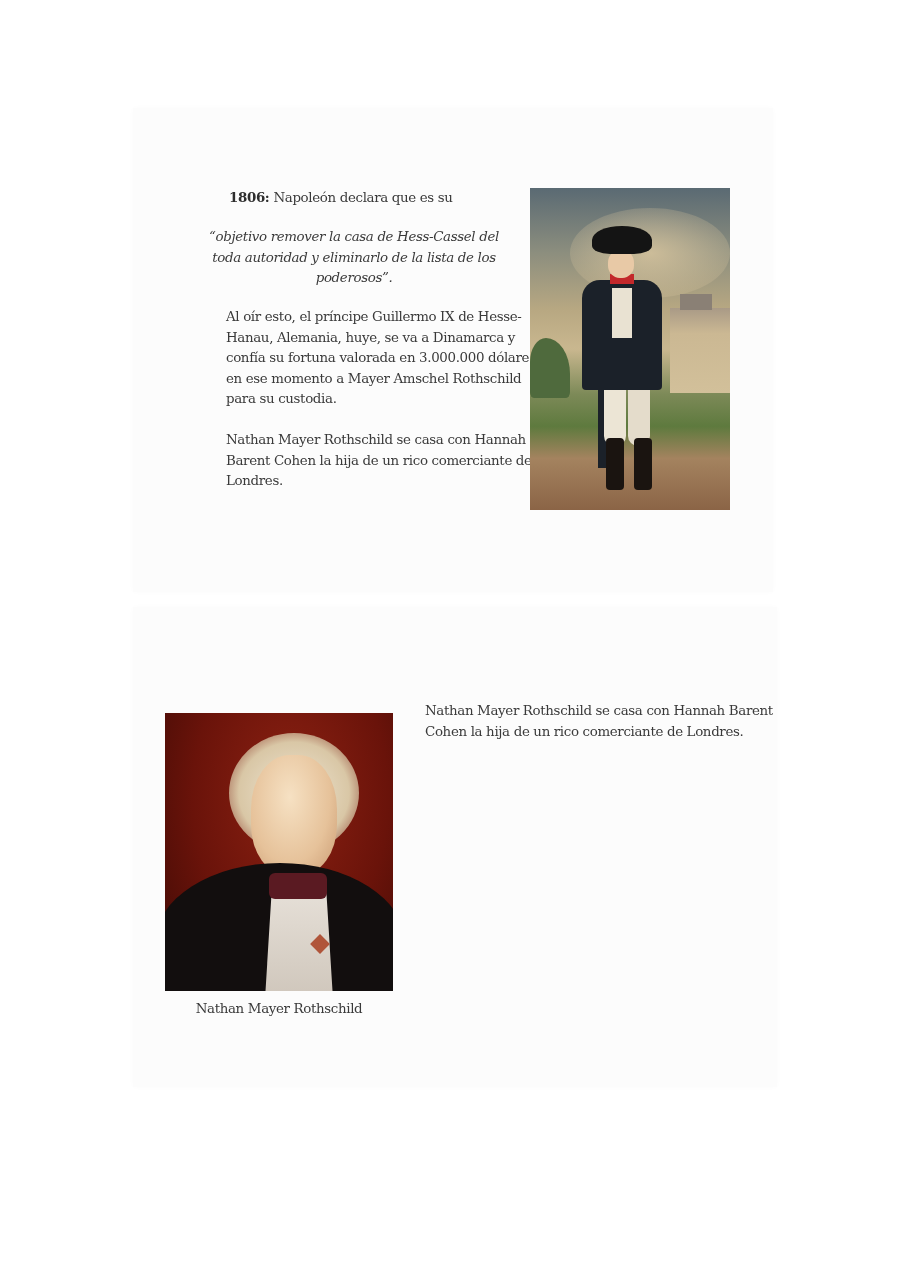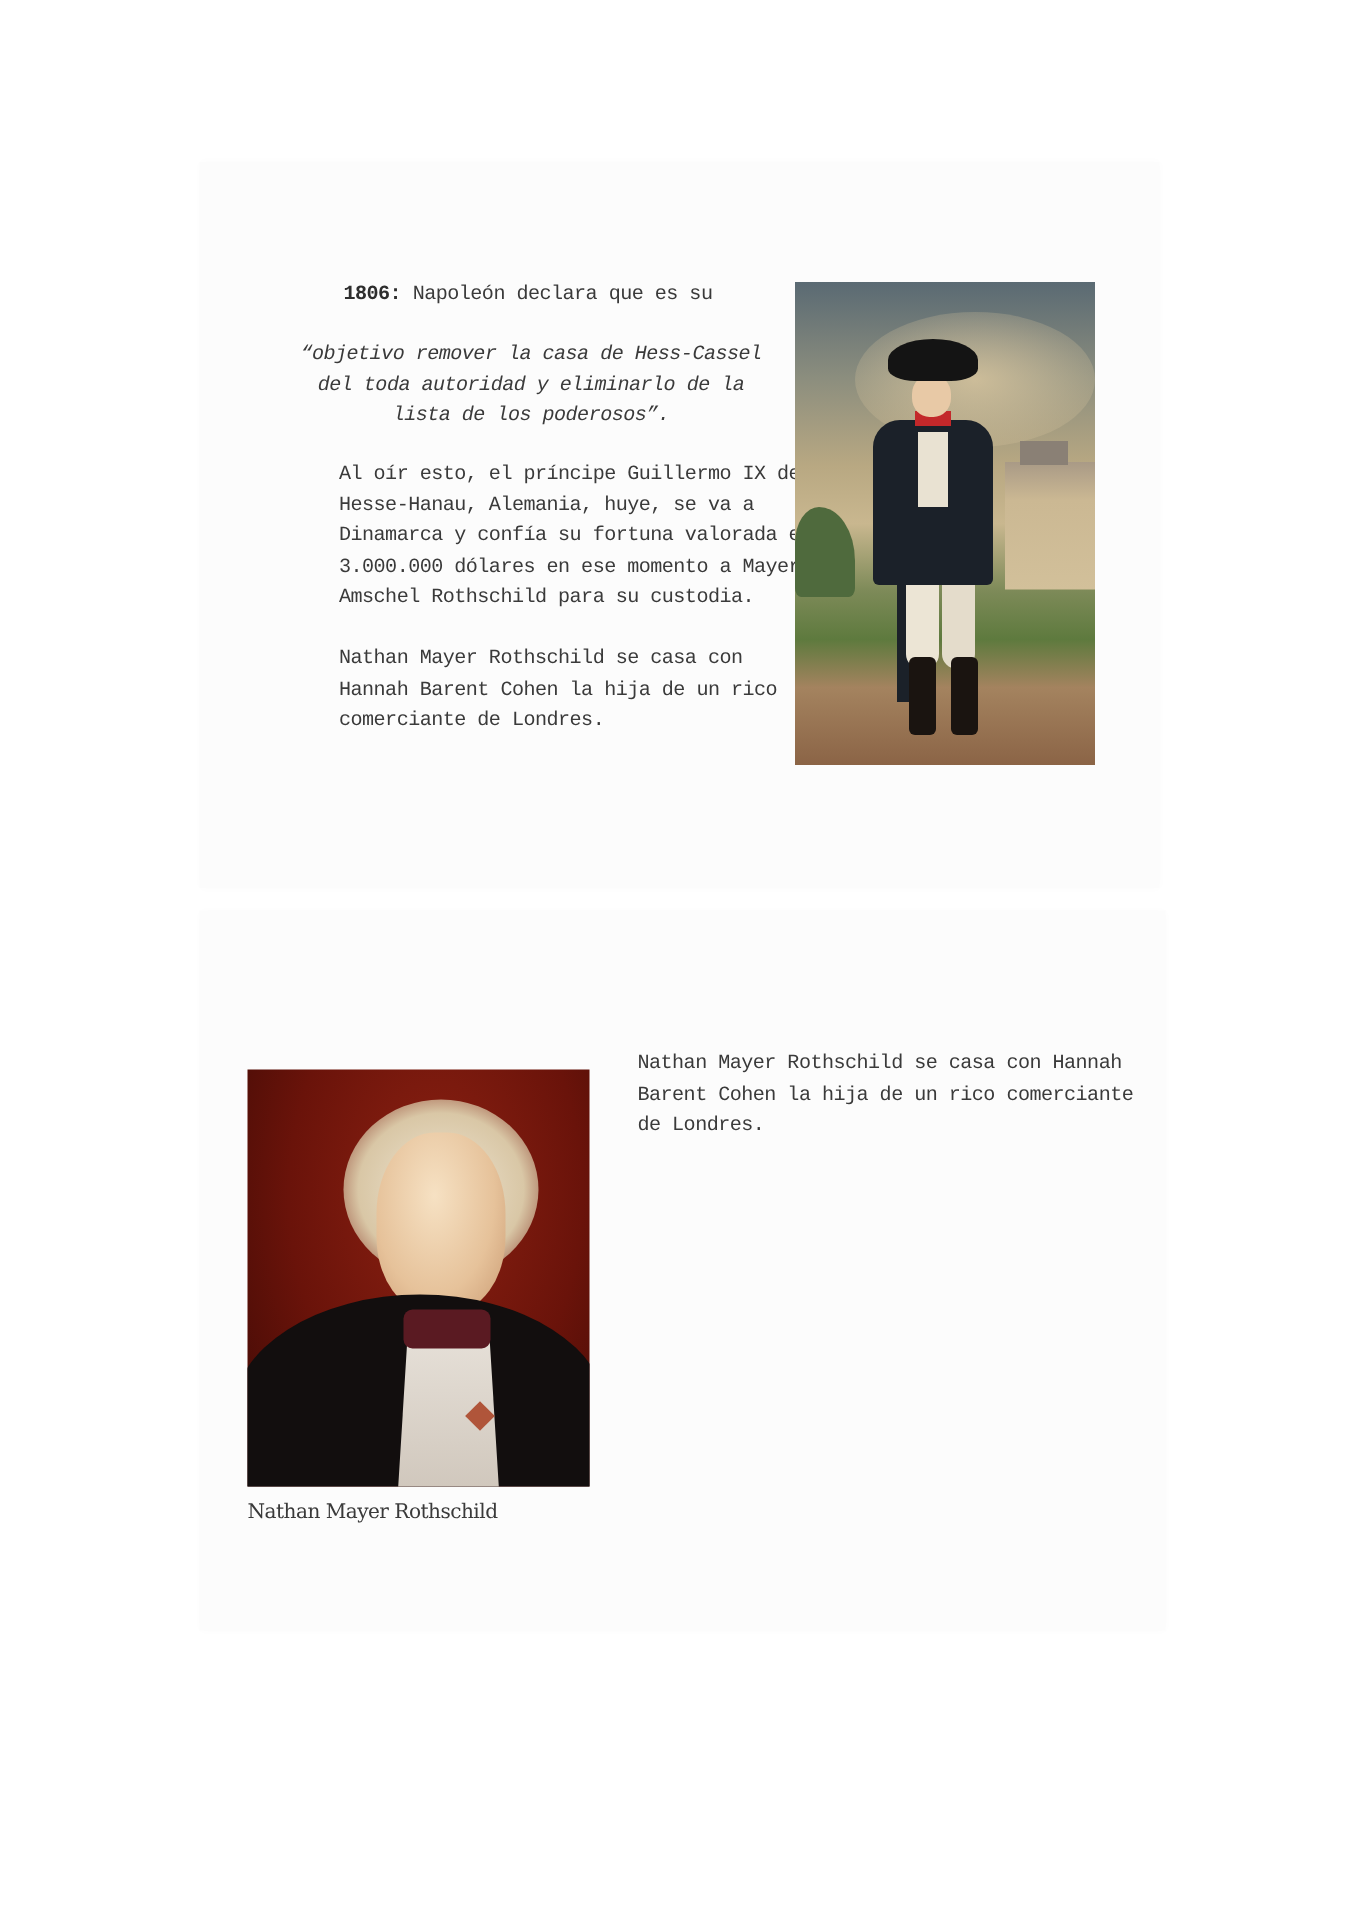--- a/index.html
+++ b/index.html
@@ -7,21 +7,21 @@
     body { position: relative; font-family: "DejaVu Serif", "Liberation Serif", serif; color: #3b3b3b; }
 
     .slide {
       position: absolute;
       background: #fcfcfc;
       box-shadow: 0 0 6px rgba(0,0,0,0.02);
     }
     #slide-1 { left: 133px; top: 108px; width: 640px; height: 484px; }
     #slide-2 { left: 133px; top: 607px; width: 644px; height: 480px; }
 
-    .txt { position: absolute; font-size: 13.4px; line-height: 20.5px; letter-spacing: -0.35px; color: #3a3a3a; font-family: Liberation Mono, monospace; }
+    .txt { position: absolute; font-size: 13.4px; line-height: 20.5px; letter-spacing: -0.35px; color: #3a3a3a; }
     .txt b { font-weight: bold; color: #2e2e2e; }
     .para { margin-bottom: 20.5px; }
     .para:last-child { margin-bottom: 0; }
 
     
     #s1-heading { left: 96px; top: 79px; width: 250px; text-align: left; }
     #s1-quote { left: 61px; top: 119px; width: 320px; text-align: center; font-style: italic; }
     #s1-body { left: 69px; top: 199px; width: 320px; margin-left: 24px; }
 
     
@@ -51,21 +51,21 @@
       overflow: hidden;
       background: radial-gradient(ellipse at 55% 30%, #8c2112 0%, #6a130a 55%, #3d0a05 100%);
     }
     #rothschild-portrait .hair { position: absolute; left: 64px; top: 20px; width: 130px; height: 120px; border-radius: 50%; background: radial-gradient(ellipse at center, #efe6d4 0%, #d9c7a6 60%, rgba(200,170,130,0) 100%); }
     #rothschild-portrait .face { position: absolute; left: 86px; top: 42px; width: 86px; height: 120px; border-radius: 45% 45% 42% 42%; background: radial-gradient(ellipse at 45% 35%, #f6e1c3 0%, #e6c29a 60%, #c99a72 100%); }
     #rothschild-portrait .coat { position: absolute; left: -10px; top: 150px; width: 250px; height: 160px; border-radius: 50% 50% 0 0; background: #120e0e; }
     #rothschild-portrait .shirt { position: absolute; left: 100px; top: 176px; width: 68px; height: 110px; background: linear-gradient(180deg, #e6e0d8, #cfc6bb); clip-path: polygon(10% 0, 90% 0, 100% 100%, 0 100%); }
     #rothschild-portrait .tie { position: absolute; left: 104px; top: 160px; width: 58px; height: 26px; background: #5a1a22; border-radius: 6px; }
     #rothschild-portrait .medal { position: absolute; left: 148px; top: 224px; width: 14px; height: 14px; background: #b0553a; transform: rotate(45deg); }
 
-    #portrait-caption { position: absolute; left: 32px; top: 394px; width: 228px; font-size: 13.4px; letter-spacing: -0.35px; color: #3a3a3a; }
+    #portrait-caption { position: absolute; left: 32px; top: 394px; width: 228px; text-align: center; font-size: 13.4px; letter-spacing: -0.35px; color: #3a3a3a; }
 
     #s2-body { left: 292px; top: 93px; width: 350px; }
   </style>
 </head>
 <body>
 
 <div id="slide-1" class="slide">
   <div id="s1-heading" class="txt"><b>1806:</b><span> Napoleón declara que es su</span></div>
 
   <div id="s1-quote" class="txt">“objetivo remover la casa de Hess-Cassel del toda autoridad y eliminarlo de la lista de los poderosos”.</div>

